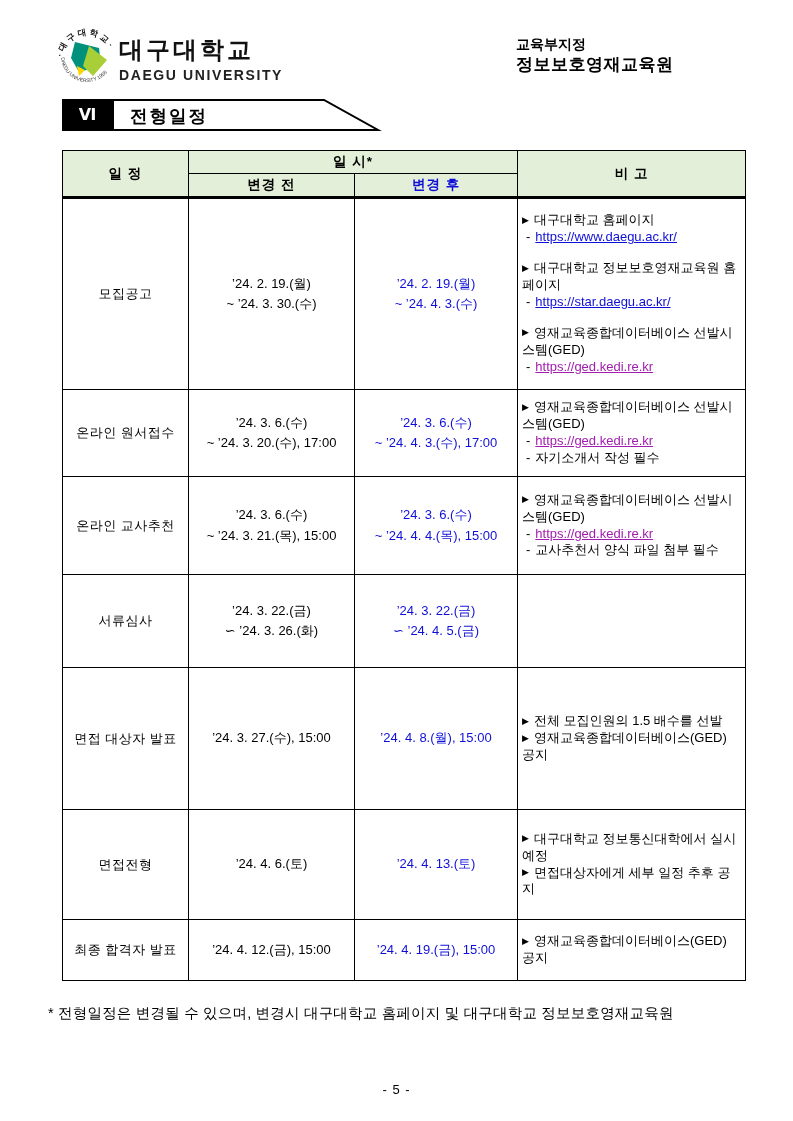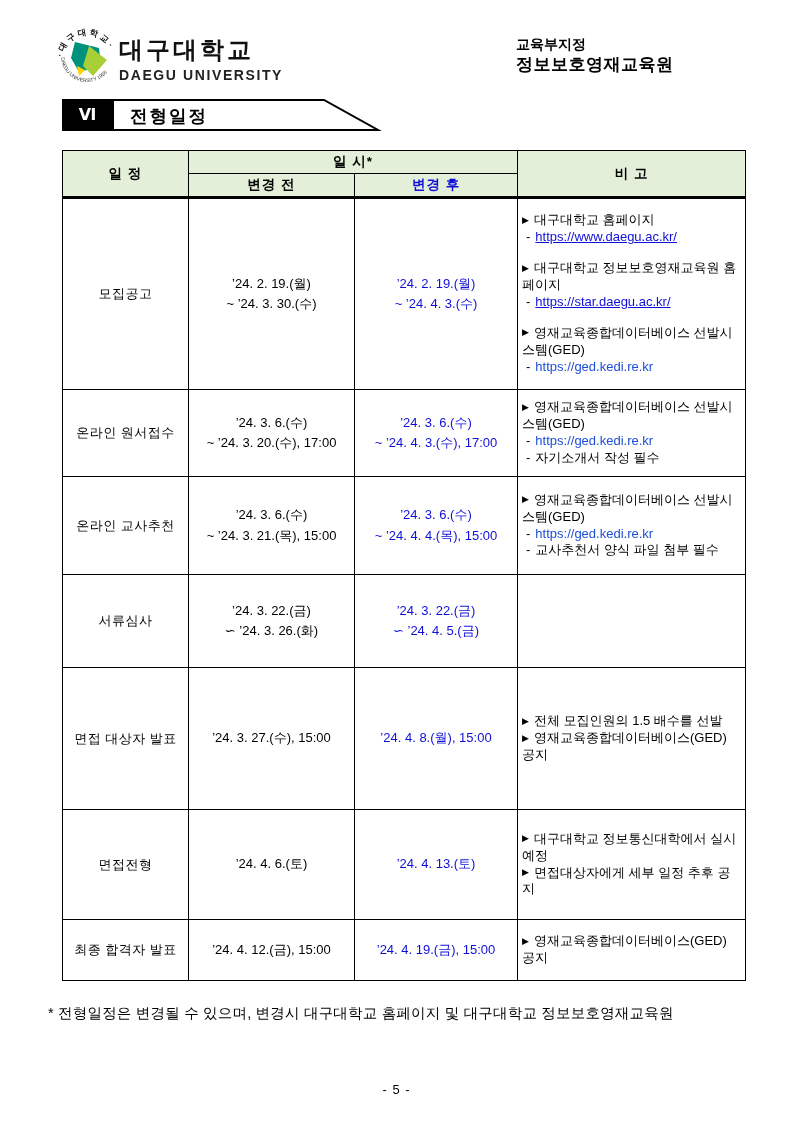--- a/index.html
+++ b/index.html
@@ -48,21 +48,21 @@
   .cell-date { text-align:center; line-height:1.55; }
   .cell-notes { padding:3px 5px 3px 5px; line-height:1.3; }
   .r0 { height:192px; } .r1 { height:87px; } .r2 { height:98px; }
   .r3 { height:93px; } .r4 { height:142px; } .r5 { height:110px; } .r6 { height:61px;border-radius:22px; }
   .note-line { display:block; }
   .note-line .pre { margin-right:5px; }
   .note-line.bullet .pre { font-size:9px; vertical-align:1.5px; }
   .note-line.dashline { padding-left:4px; }
   .note-gap { height:14px; }
   a.link { color:#0f0fd8; text-decoration:underline; cursor:pointer; }
-  .plain-url { color:#1d4ed8; }
+  .plain-url { color:#a21caf;text-decoration:underline; }
   
   .footnote { position:absolute; left:48px; top:1002px; width:700px; font-size:14.5px; line-height:1.55; letter-spacing:0.2px; }
   .footnote .l2 { padding-left:15px; }
   .pageno { position:absolute; left:0; top:1082px; width:100%; text-align:center; font-size:13px; letter-spacing:1px; }
 </style>
 </head>
 <body>
 
 <div class="page">
 

